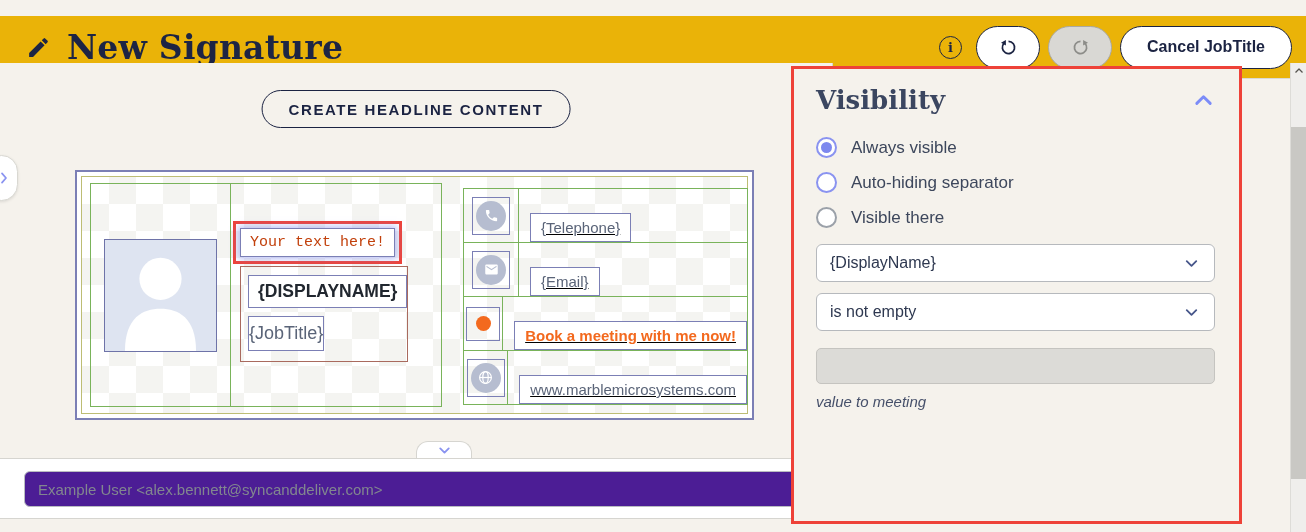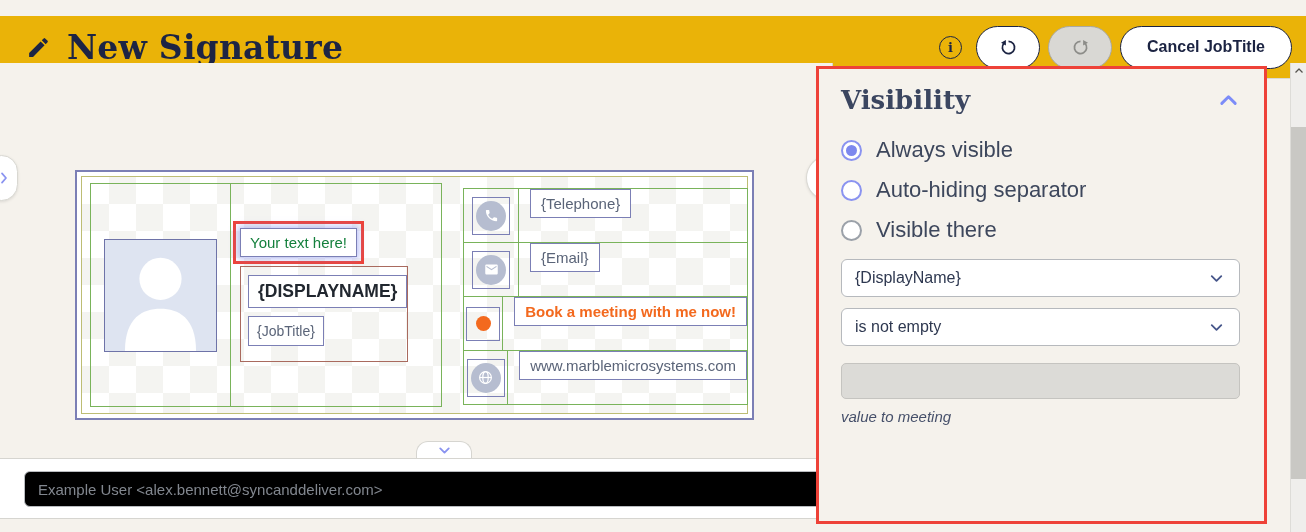--- a/index.html
+++ b/index.html
@@ -44,66 +44,66 @@
   .preview-olive { width:100%; height:100%; border:1px solid #bdbd74; position:relative;
                    background-color:#ffffff;
                    background-image:conic-gradient(#f4f4f1 0 25%, transparent 0 50%, #f4f4f1 0 75%, transparent 0);
                    background-size:54px 54px; }
   .sig-table-a { position:absolute; left:8px; top:6px; width:352px; height:224px;
                  border:1px solid #79b35a; display:flex; }
   .cell-avatar { width:140px; border-right:1px solid #79b35a; display:flex; align-items:center; justify-content:center; }
   .avatar { width:113px; height:113px; background:#dee4f1; border:1px solid #6e73a8; position:relative; overflow:hidden; }
   .cell-text { flex:1; position:relative; }
   .red-select { position:absolute; left:2px; top:37px; border:3px solid #ee4238; padding:4px; }
-  .text-item { background:#ffffff; border:1px solid #7b7fb5; padding:5px 9px; font-size:15px; color:#15803d;
-               box-shadow:0 0 7px 2px rgba(132,142,240,.55); white-space:nowrap; }
+  .text-item { background:#ffffff; border:1px solid #7b7fb5; padding:5px 9px; font-size:15px; color:#c2410c;
+               box-shadow:0 0 7px 2px rgba(132,142,240,.55); white-space:nowrap;font-family:Liberation Mono, monospace; }
   .maroon-box { position:absolute; left:9px; top:82px; width:168px; height:96px; border:1px solid #a96a5e; }
   .displayname-box { position:absolute; left:7px; top:8px; background:#ffffff; border:1px solid #7b7fb5;
                      padding:5px 9px; font-size:17.5px; font-weight:700; color:#21272f; white-space:nowrap; }
   .jobtitle-box { position:absolute; left:7px; top:49px; background:#ffffff; border:1px solid #7b7fb5;
-                  padding:6px 8px; font-size:14px; color:#5a6478; white-space:nowrap; }
+                  padding:6px 0; font-size:18px; color:#5a6478; white-space:nowrap; }
 
   .sig-table-b { position:absolute; left:381px; top:11px; width:285px; height:217px; border:1px solid #79b35a;
                  display:flex; flex-direction:column; }
   .contact-row { flex:1; display:flex; border-bottom:1px solid #79b35a; }
   .contact-row:last-child { border-bottom:none; }
   .icon-cell { width:55px; border-right:1px solid #79b35a; display:flex; align-items:center; justify-content:center; }
   .icon-box { width:38px; height:38px; border:1px solid #7b7fb5; display:flex; align-items:center; justify-content:center; }
   .icon-box.small { width:34px; height:34px; }
   .icon-circle { width:30px; height:30px; border-radius:50%; background:#b6bdd0; display:flex; align-items:center; justify-content:center; }
   .orange-dot { width:15px; height:15px; border-radius:50%; background:#f3691e; }
-  .text-cell { flex:1; display:flex; align-items:flex-start; padding-left:11px; }
+  .text-cell { flex:1; display:flex; align-items:flex-end; padding-left:11px;text-decoration:underline; }
   .contact-box { background:#ffffff; border:1px solid #7b7fb5; padding:5px 10px; font-size:15px; color:#5a6478; white-space:nowrap; }
   .contact-box.cta { color:#f3691e; font-weight:700; }
 
   
   .collapse-tab { position:absolute; left:416px; top:378px; width:56px; height:17px;
                   background:#ffffff; border:1px solid #d6d5d0; border-bottom:none;
                   border-radius:12px 12px 0 0; display:flex; align-items:center; justify-content:center; cursor:pointer; }
   .bottom-bar { position:absolute; left:0; top:395px; width:833px; height:60px;
                 background:#ffffff; border-top:1px solid #d6d5d0; }
   .user-select { position:absolute; left:24px; top:12px; width:915px; height:36px;
-                 background:#000000; border:1px solid #b9bcc0; border-radius:6px;
+                 background:#4c1d95; border:1px solid #b9bcc0; border-radius:6px;
                  display:flex; align-items:center; cursor:pointer; overflow:hidden; }
   .user-select-value { flex:1; padding-left:13px; font-size:15px; color:#82878f; white-space:nowrap; }
   .user-select-chevron { width:36px; height:100%; border-left:1px solid #b9bcc0; display:flex; align-items:center; justify-content:center; }
   .bottom-strip { position:absolute; left:0; top:455px; width:833px; height:14px;
                   background:#f5f2ec; border-top:1px solid #d6d5d0; }
 
   
-  .panel { position:absolute; left:816px; top:66px; width:451px; height:458px;
+  .panel { position:absolute; left:791px; top:66px; width:451px; height:458px;
            border:3px solid #ee4238; background:#f5f2ec; padding:16px 24px 0 22px; }
   .panel-title-row { display:flex; align-items:center; justify-content:space-between; margin-bottom:22px; }
   .panel-title { font-family:"DejaVu Serif", serif; font-size:26px; font-weight:600; color:#3b4660; }
   .radio-row { display:flex; align-items:center; margin-top:14px; cursor:pointer; }
   .radio { width:21px; height:21px; border-radius:50%; background:#ffffff; border:2.5px solid #8a93f0;
            flex:none; display:flex; align-items:center; justify-content:center; }
   .radio.selected::after { content:""; width:11px; height:11px; border-radius:50%; background:#7d88ee; }
   .radio.gray { border-color:#9ba1a9; }
-  .radio-label { margin-left:14px; font-size:22px; font-weight:500; color:#3d475c; }
+  .radio-label { margin-left:14px; font-size:17px; font-weight:500; color:#3d475c; }
   .panel-desc { margin-top:16px; font-size:15.5px; line-height:1.5; color:#3d475c; width:396px; }
   .dropdown { margin-top:16px; height:38px; background:#ffffff; border:1px solid #b6b9bd; border-radius:6px;
               display:flex; align-items:center; justify-content:space-between; padding:0 13px; cursor:pointer; }
   .dropdown.second { margin-top:11px; }
   .dropdown-value { font-size:16px; color:#2e3850; }
   .disabled-input { margin-top:17px; height:36px; background:#dcdbd7; border:1px solid #c5c4c0; border-radius:5px; }
   .hint { margin-top:9px; font-size:15px; font-style:italic; color:#46506a; }
 
   
   .scrollbar { position:absolute; right:0; top:63px; width:16px; height:469px;
@@ -138,20 +138,21 @@
           <path d="M12 5 A 7 7 0 1 0 16.95 7.05" fill="none" stroke="#8d8d89" stroke-width="2"></path>
           <path d="M15 3.4 L15 9.8 L20.6 6.6 Z" fill="#8d8d89"></path>
         </svg>
       </button>
       <button class="pill-btn cancel-btn">Cancel JobTitle</button>
     </div>
   </div>
 
   <div class="canvas">
 
+    <button class="create-headline">CREATE HEADLINE CONTENT</button>
 
     <div class="expander expander-left">
       <svg viewBox="0 0 24 24" width="16" height="16">
           <polyline points="9,5 15,12 9,19" fill="none" stroke="#8a93f0" stroke-width="2.6" stroke-linecap="round" stroke-linejoin="round"></polyline>
         </svg>
     </div>
     <div class="expander expander-right">
       <svg viewBox="0 0 24 24" width="16" height="16">
           <polyline points="9,5 15,12 9,19" fill="none" stroke="#8a93f0" stroke-width="2.6" stroke-linecap="round" stroke-linejoin="round"></polyline>
         </svg>

